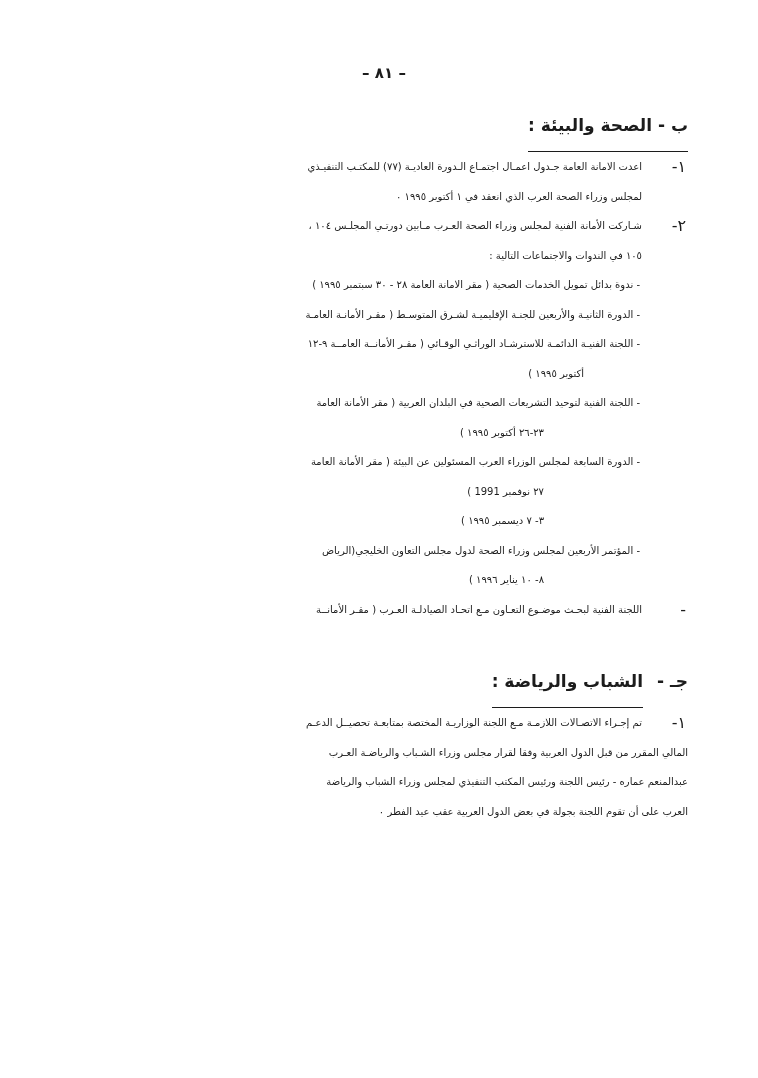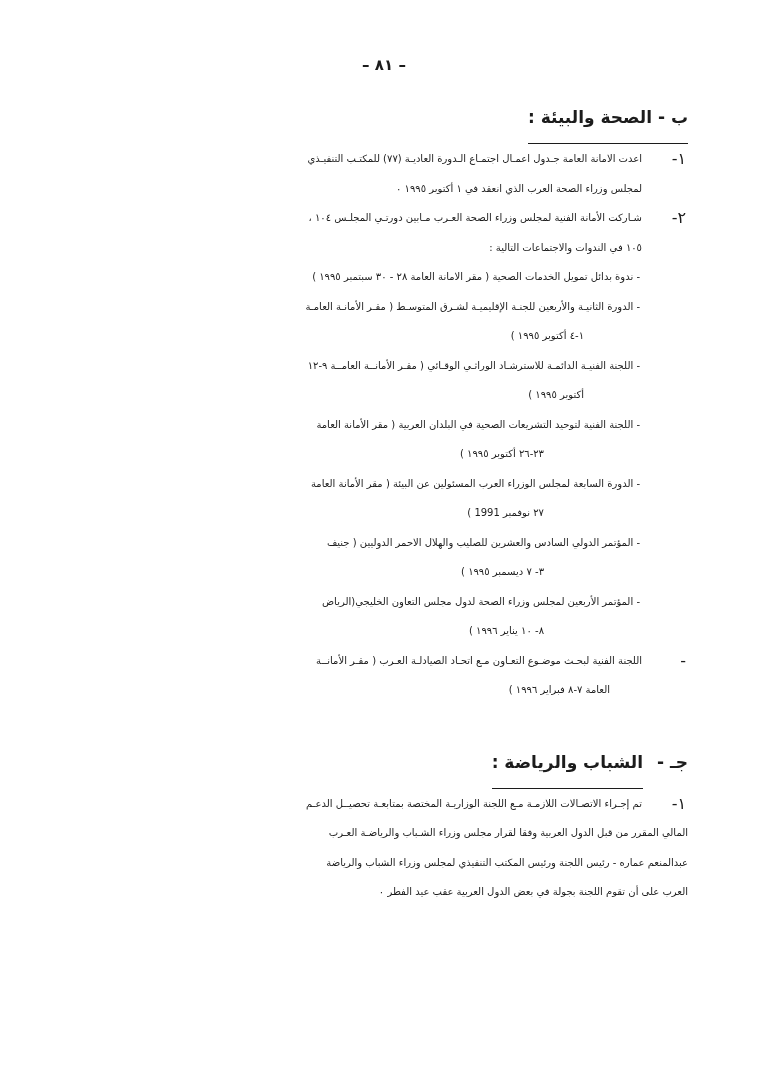--- a/index.html
+++ b/index.html
@@ -4,21 +4,21 @@
 <style>
   html, body {
     margin: 0;
     padding: 0;
     background: #ffffff;
   }
   .page {
     width: 758px;
     height: 994px;
     box-sizing: border-box;
-    margin: 0 auto;
+    margin: 8px auto;
     background: #ffffff;
     color: #1c1c1c;
     font-family: "DejaVu Sans", sans-serif;
     direction: rtl;
     padding: 56px 70px 0 80px;
     overflow: hidden;
     position: relative;
   }
   .page-number {
     text-align: center;
@@ -88,42 +88,39 @@
     <div class="item">
       <span class="marker">٢-</span>
       <div class="line hang">شـاركت الأمانة الفنية لمجلس وزراء الصحة العـرب مـابين دورتـي المجلـس ١٠٤ ،</div>
       <div class="line hang">١٠٥ في الندوات والاجتماعات التالية :</div>
     </div>
 
     <div class="sublist">
       <div class="line sub">- ندوة بدائل تمويل الخدمات الصحية ( مقر الامانة العامة ٢٨ - ٣٠ سبتمبر ١٩٩٥ )</div>
 
       <div class="line sub">- الدورة الثانيـة والأربعين للجنـة الإقليميـة لشـرق المتوسـط ( مقـر الأمانـة العامـة</div>
-      <div class="line sub cont1">١-٤ أكتوبر ١٩٩٥ )</div>
 
       <div class="line sub">- اللجنة الفنيـة الدائمـة للاسترشـاد الوراثـي الوقـائي ( مقـر الأمانــة العامــة ٩-١٢</div>
       <div class="line sub cont1">أكتوبر ١٩٩٥ )</div>
 
       <div class="line sub">- اللجنة الفنية لتوحيد التشريعات الصحية في البلدان العربية ( مقر الأمانة العامة</div>
       <div class="line sub cont2">٢٣-٢٦ أكتوبر ١٩٩٥ )</div>
 
       <div class="line sub">- الدورة السابعة لمجلس الوزراء العرب المسئولين عن البيئة ( مقر الأمانة العامة</div>
       <div class="line sub cont2">٢٧ نوفمبر 1991 )</div>
 
-      <div class="line sub">- المؤتمر الدولي السادس والعشرين للصليب والهلال الاحمر الدوليين ( جنيف</div>
       <div class="line sub cont2">٣- ٧ ديسمبر ١٩٩٥ )</div>
 
       <div class="line sub">- المؤتمر الأربعين لمجلس وزراء الصحة لدول مجلس التعاون الخليجي(الرياض</div>
       <div class="line sub cont2">٨- ١٠ يناير ١٩٩٦ )</div>
     </div>
 
     <div class="item">
       <span class="marker">-</span>
       <div class="line hang">اللجنة الفنية لبحـث موضـوع التعـاون مـع اتحـاد الصيادلـة العـرب ( مقـر الأمانــة</div>
-      <div class="line hang-deep">العامة ٧-٨ فبراير ١٩٩٦ )</div>
     </div>
 
   </div>
 
   <div class="section section-c">
 
     <div class="heading-row">
       <span class="heading-marker">جـ -</span>
       <span class="underlined">الشباب والرياضة :</span>
     </div>

